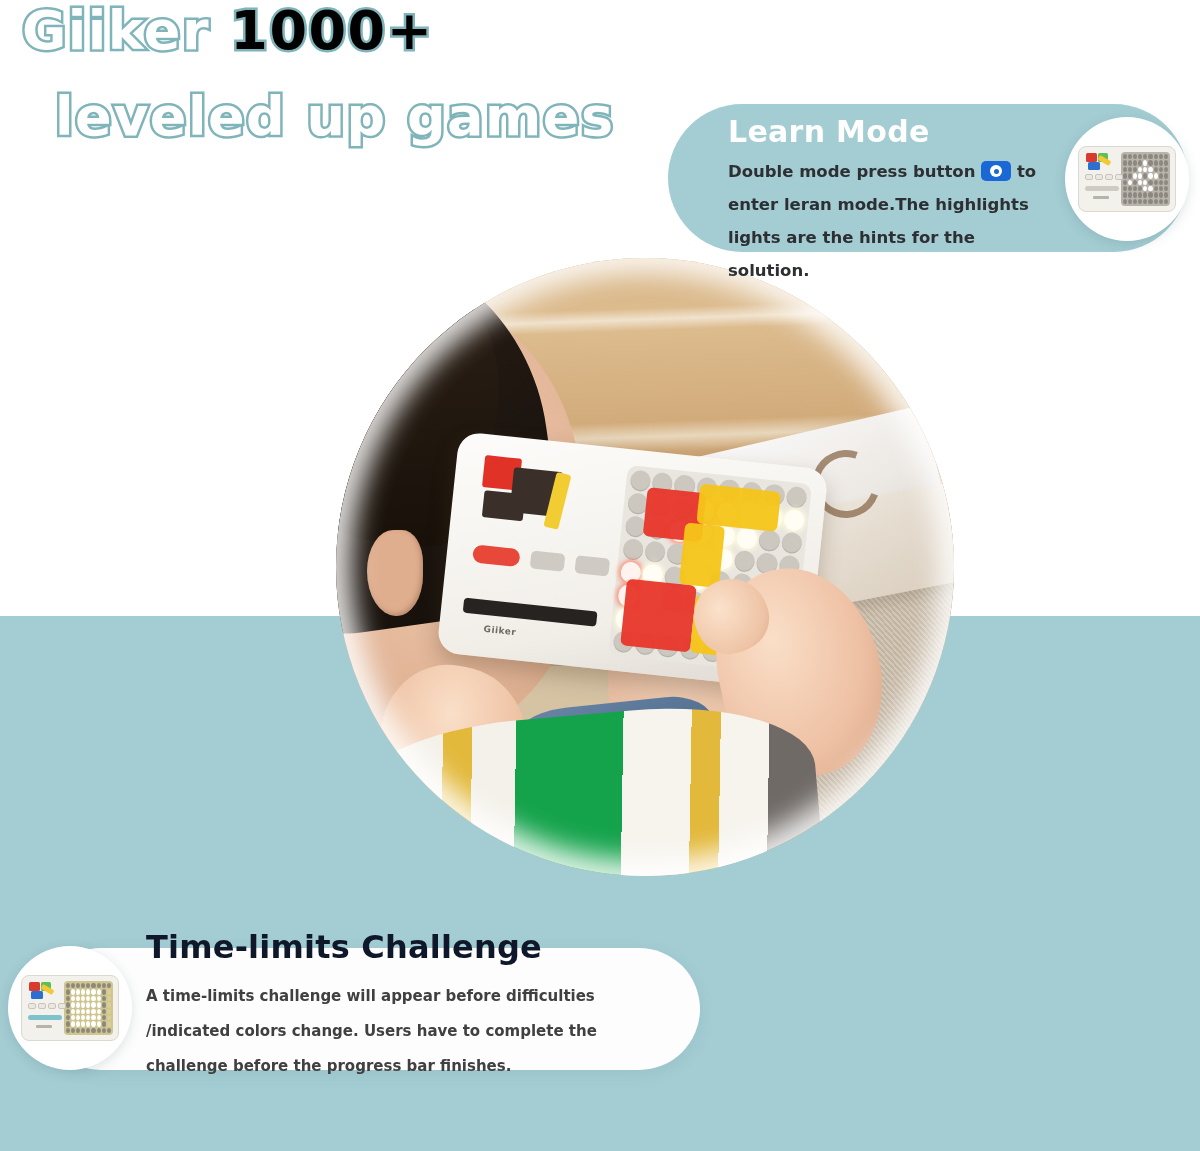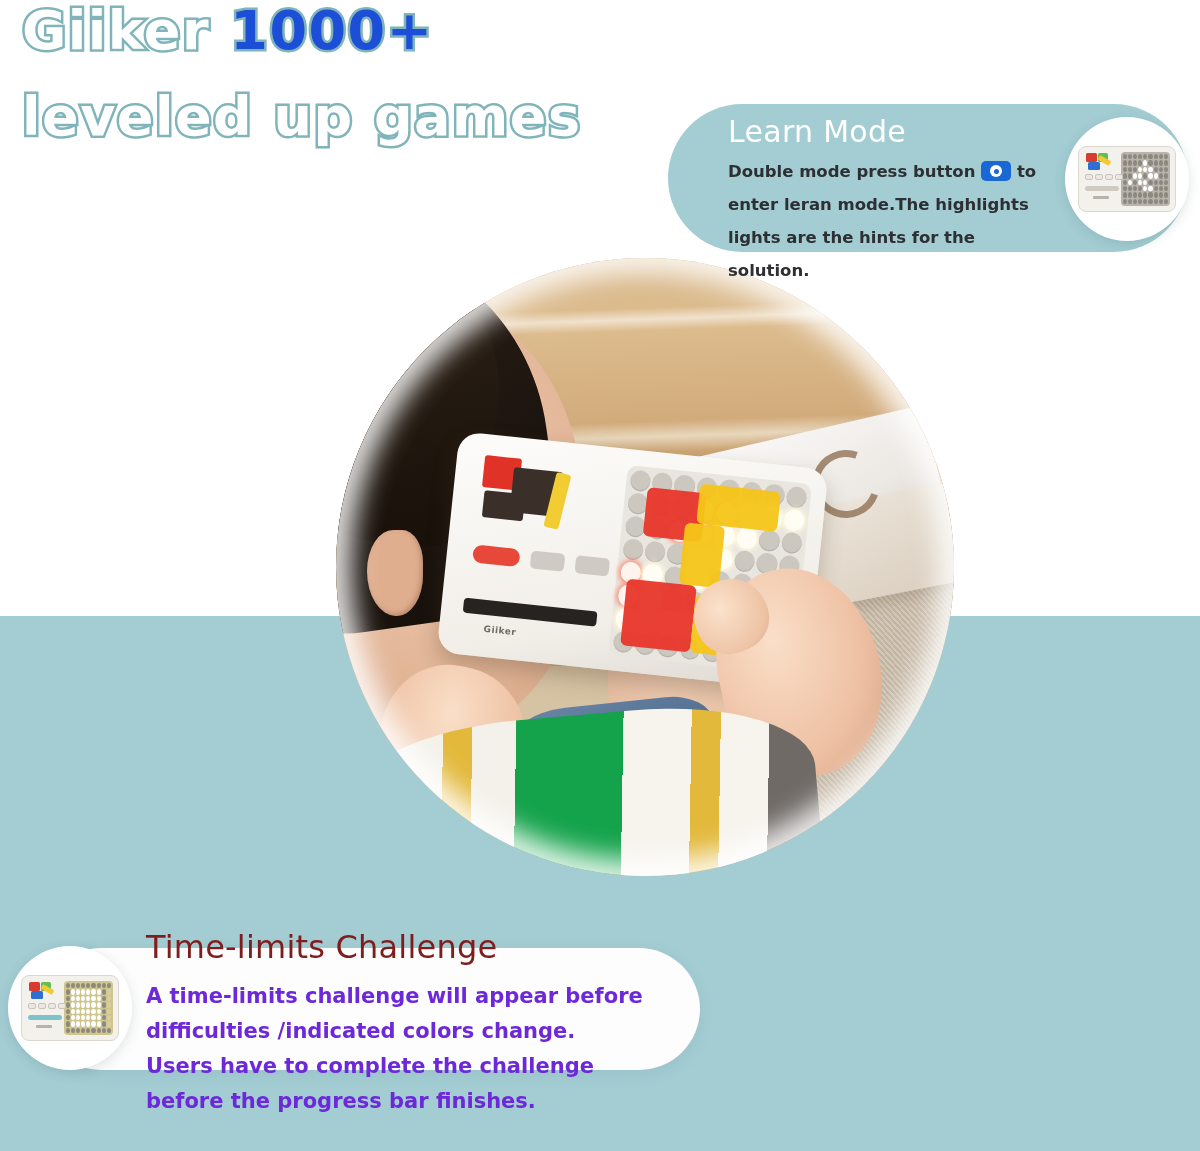--- a/index.html
+++ b/index.html
@@ -39,23 +39,23 @@
     font-family: "DejaVu Sans", sans-serif;
     font-weight: 700;
     font-size: 54px;
     letter-spacing: 1.5px;
     line-height: 1.08;
     color: #ffffff;
     -webkit-text-stroke: 5px #7fb4ba;
     paint-order: stroke fill;
     white-space: nowrap;
   }
-  .headline-line.l2 { margin-top: 28px; }
+  .headline-line.l2 { margin-top: 28px; margin-left: 33px; }
   .num-accent {
-    color: #1d4ed8;
+    color: #000000;
     -webkit-text-stroke: 5px #7fb4ba;
     paint-order: stroke fill;
   }
 
   
   .photo-circle {
     position: absolute;
     left: 336px;
     top: 258px;
     width: 618px;
@@ -295,21 +295,21 @@
     top: 104px;
     width: 520px;
     height: 148px;
     background: #a3cdd3;
     border-radius: 74px;
   }
   .learn-title {
     position: absolute;
     left: 60px; top: 10px;
     font-family: "DejaVu Sans", sans-serif;
-    font-weight: 400;
+    font-weight: 700;
     font-size: 30px;
     color: #ffffff;
     letter-spacing: .3px;
   }
   .learn-body {
     position: absolute;
     left: 60px; top: 51px;
     width: 330px;
     font-family: "DejaVu Sans", sans-serif;
     font-weight: 700;
@@ -409,34 +409,34 @@
     width: 660px;
     height: 122px;
     background: #fdfdfd;
     border-radius: 61px;
     box-shadow: 0 4px 16px rgba(70,110,115,0.10);
   }
   .time-title {
     position: absolute;
     left: 146px; top: 928px;
     font-family: "DejaVu Sans", sans-serif;
-    font-weight: 400;
+    font-weight: 700;
     font-size: 32px;
-    color: #7f1d1d;
+    color: #0f172a;
     letter-spacing: .2px;
   }
   .time-body {
     position: absolute;
     left: 146px; top: 979px;
     width: 500px;
     font-family: "DejaVu Sans", sans-serif;
     font-weight: 700;
-    font-size: 21px;
+    font-size: 15px;
     line-height: 35px;
-    color: #6d28d9;
+    color: #404040;
   }
 </style>
 </head>
 <body>
 
 <div id="stage">
 
   <div class="teal-band"></div>
 
   <div class="headline">

